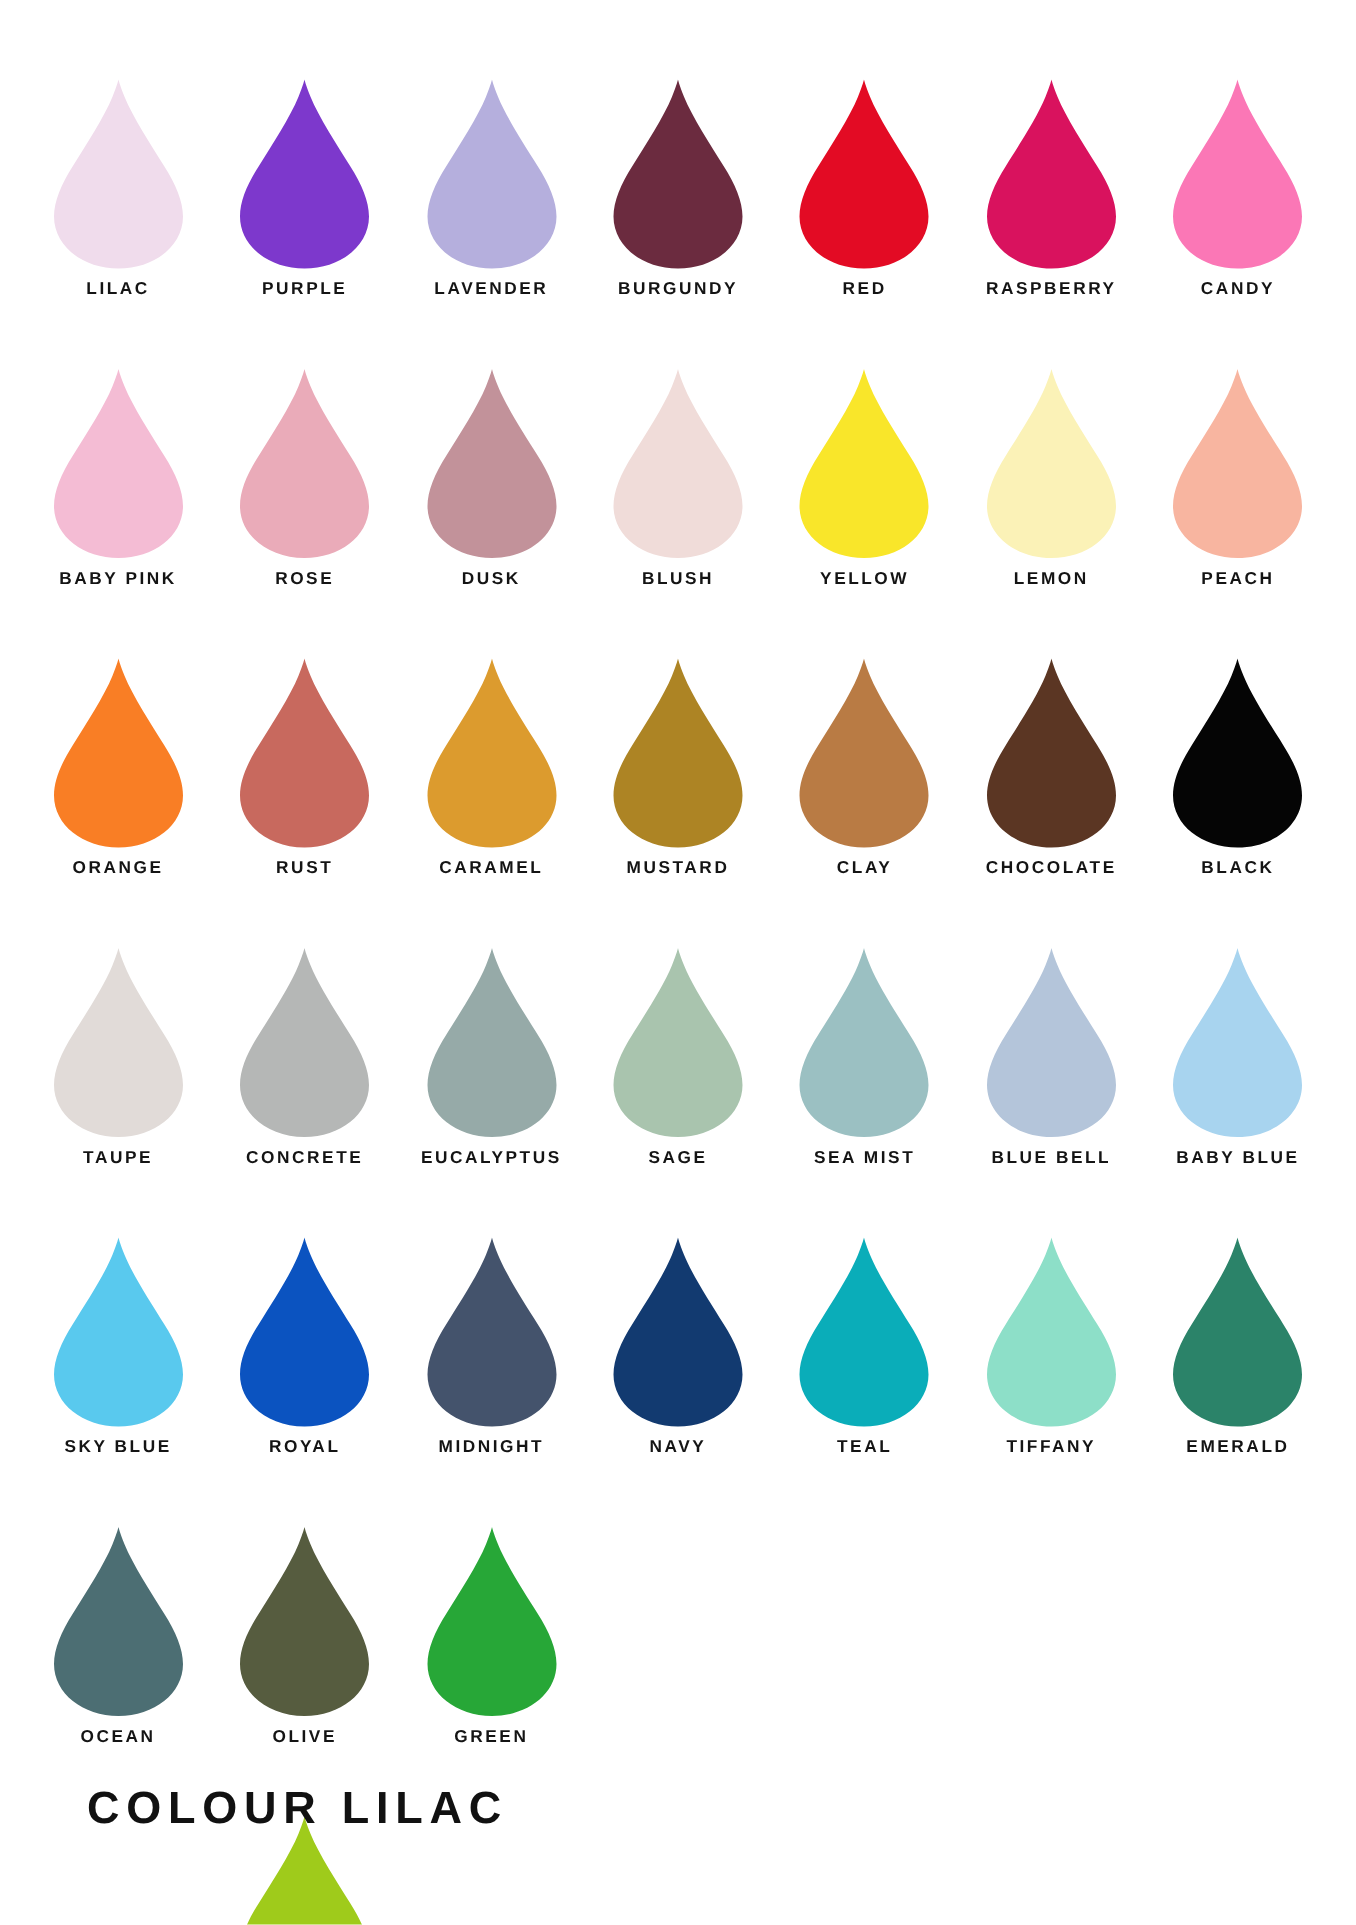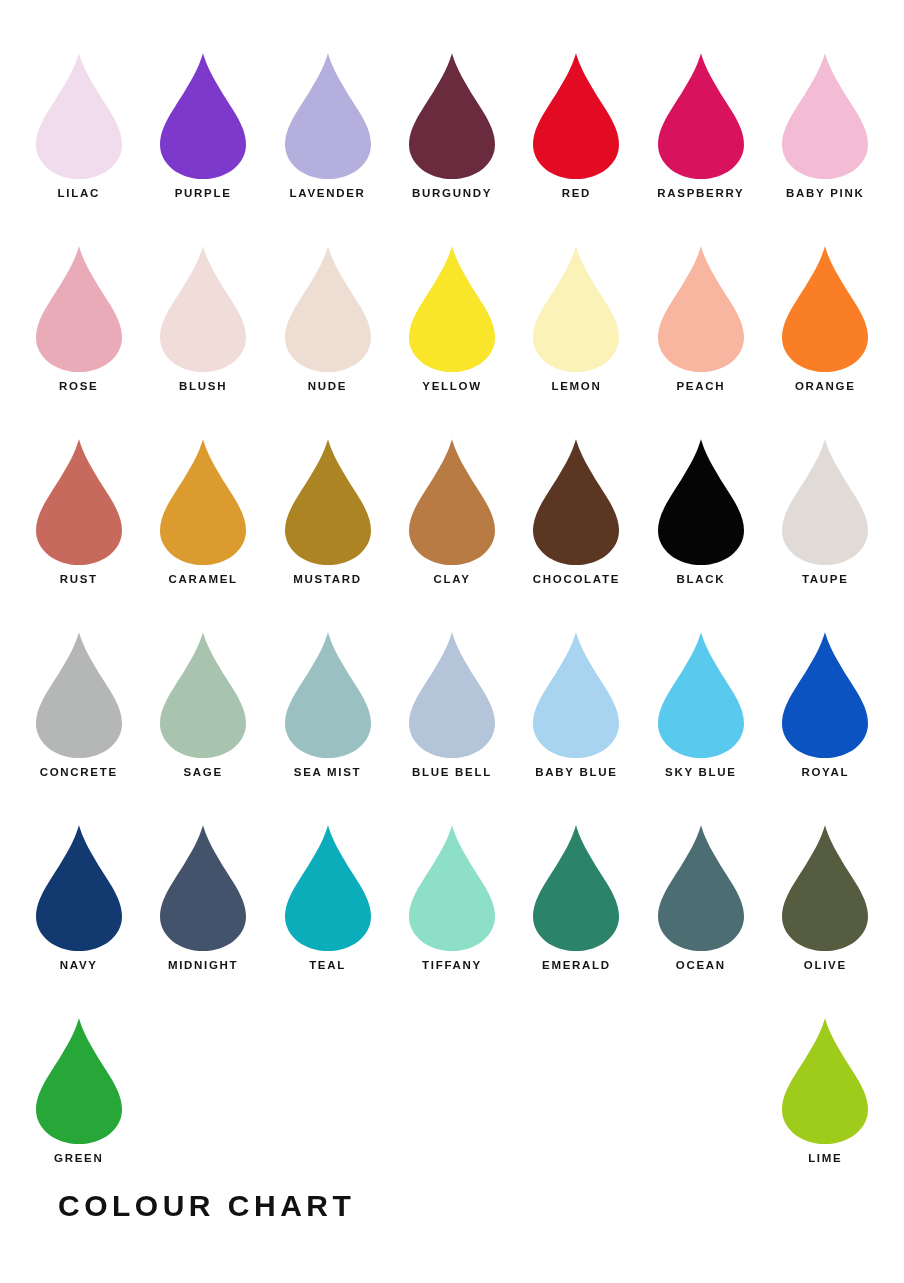--- a/index.html
+++ b/index.html
@@ -135,52 +135,60 @@
         <div class="drop">
           <svg viewBox="0 0 88 128" xmlns="http://www.w3.org/2000/svg">
             <path d="M44 1 C44 1 43.2 4.5 40 12.5 C34.5 26 22.5 44.5 13.6 58.6 C5.8 71 1 81.9 1 92.4 C1 112.1 20.2 127 44 127 C67.8 127 87 112.1 87 92.4 C87 81.9 82.2 71 74.4 58.6 C65.5 44.5 53.5 26 48 12.5 C44.8 4.5 44 1 44 1 Z" fill="#d9125e"></path>
           </svg>
         </div>
         <div class="swatch-label">RASPBERRY</div>
       </div>
       <div class="swatch-cell">
         <div class="drop">
           <svg viewBox="0 0 88 128" xmlns="http://www.w3.org/2000/svg">
+            <path d="M44 1 C44 1 43.2 4.5 40 12.5 C34.5 26 22.5 44.5 13.6 58.6 C5.8 71 1 81.9 1 92.4 C1 112.1 20.2 127 44 127 C67.8 127 87 112.1 87 92.4 C87 81.9 82.2 71 74.4 58.6 C65.5 44.5 53.5 26 48 12.5 C44.8 4.5 44 1 44 1 Z" fill="#fb77b6"></path>
+          </svg>
+        </div>
+        <div class="swatch-label">CANDY</div>
+      </div>
+      <div class="swatch-cell">
+        <div class="drop">
+          <svg viewBox="0 0 88 128" xmlns="http://www.w3.org/2000/svg">
             <path d="M44 1 C44 1 43.2 4.5 40 12.5 C34.5 26 22.5 44.5 13.6 58.6 C5.8 71 1 81.9 1 92.4 C1 112.1 20.2 127 44 127 C67.8 127 87 112.1 87 92.4 C87 81.9 82.2 71 74.4 58.6 C65.5 44.5 53.5 26 48 12.5 C44.8 4.5 44 1 44 1 Z" fill="#f4bcd4"></path>
           </svg>
         </div>
         <div class="swatch-label">BABY PINK</div>
       </div>
       <div class="swatch-cell">
         <div class="drop">
           <svg viewBox="0 0 88 128" xmlns="http://www.w3.org/2000/svg">
             <path d="M44 1 C44 1 43.2 4.5 40 12.5 C34.5 26 22.5 44.5 13.6 58.6 C5.8 71 1 81.9 1 92.4 C1 112.1 20.2 127 44 127 C67.8 127 87 112.1 87 92.4 C87 81.9 82.2 71 74.4 58.6 C65.5 44.5 53.5 26 48 12.5 C44.8 4.5 44 1 44 1 Z" fill="#eaabb9"></path>
           </svg>
         </div>
         <div class="swatch-label">ROSE</div>
       </div>
       <div class="swatch-cell">
         <div class="drop">
           <svg viewBox="0 0 88 128" xmlns="http://www.w3.org/2000/svg">
+            <path d="M44 1 C44 1 43.2 4.5 40 12.5 C34.5 26 22.5 44.5 13.6 58.6 C5.8 71 1 81.9 1 92.4 C1 112.1 20.2 127 44 127 C67.8 127 87 112.1 87 92.4 C87 81.9 82.2 71 74.4 58.6 C65.5 44.5 53.5 26 48 12.5 C44.8 4.5 44 1 44 1 Z" fill="#c2929a"></path>
+          </svg>
+        </div>
+        <div class="swatch-label">DUSK</div>
+      </div>
+      <div class="swatch-cell">
+        <div class="drop">
+          <svg viewBox="0 0 88 128" xmlns="http://www.w3.org/2000/svg">
             <path d="M44 1 C44 1 43.2 4.5 40 12.5 C34.5 26 22.5 44.5 13.6 58.6 C5.8 71 1 81.9 1 92.4 C1 112.1 20.2 127 44 127 C67.8 127 87 112.1 87 92.4 C87 81.9 82.2 71 74.4 58.6 C65.5 44.5 53.5 26 48 12.5 C44.8 4.5 44 1 44 1 Z" fill="#f0dcd9"></path>
           </svg>
         </div>
         <div class="swatch-label">BLUSH</div>
       </div>
       <div class="swatch-cell">
         <div class="drop">
           <svg viewBox="0 0 88 128" xmlns="http://www.w3.org/2000/svg">
-            <path d="M44 1 C44 1 43.2 4.5 40 12.5 C34.5 26 22.5 44.5 13.6 58.6 C5.8 71 1 81.9 1 92.4 C1 112.1 20.2 127 44 127 C67.8 127 87 112.1 87 92.4 C87 81.9 82.2 71 74.4 58.6 C65.5 44.5 53.5 26 48 12.5 C44.8 4.5 44 1 44 1 Z" fill="#eeddd3"></path>
-          </svg>
-        </div>
-        <div class="swatch-label">NUDE</div>
-      </div>
-      <div class="swatch-cell">
-        <div class="drop">
-          <svg viewBox="0 0 88 128" xmlns="http://www.w3.org/2000/svg">
             <path d="M44 1 C44 1 43.2 4.5 40 12.5 C34.5 26 22.5 44.5 13.6 58.6 C5.8 71 1 81.9 1 92.4 C1 112.1 20.2 127 44 127 C67.8 127 87 112.1 87 92.4 C87 81.9 82.2 71 74.4 58.6 C65.5 44.5 53.5 26 48 12.5 C44.8 4.5 44 1 44 1 Z" fill="#f9e62a"></path>
           </svg>
         </div>
         <div class="swatch-label">YELLOW</div>
       </div>
       <div class="swatch-cell">
         <div class="drop">
           <svg viewBox="0 0 88 128" xmlns="http://www.w3.org/2000/svg">
             <path d="M44 1 C44 1 43.2 4.5 40 12.5 C34.5 26 22.5 44.5 13.6 58.6 C5.8 71 1 81.9 1 92.4 C1 112.1 20.2 127 44 127 C67.8 127 87 112.1 87 92.4 C87 81.9 82.2 71 74.4 58.6 C65.5 44.5 53.5 26 48 12.5 C44.8 4.5 44 1 44 1 Z" fill="#fbf2b7"></path>
           </svg>
@@ -263,20 +271,28 @@
         <div class="drop">
           <svg viewBox="0 0 88 128" xmlns="http://www.w3.org/2000/svg">
             <path d="M44 1 C44 1 43.2 4.5 40 12.5 C34.5 26 22.5 44.5 13.6 58.6 C5.8 71 1 81.9 1 92.4 C1 112.1 20.2 127 44 127 C67.8 127 87 112.1 87 92.4 C87 81.9 82.2 71 74.4 58.6 C65.5 44.5 53.5 26 48 12.5 C44.8 4.5 44 1 44 1 Z" fill="#b5b7b6"></path>
           </svg>
         </div>
         <div class="swatch-label">CONCRETE</div>
       </div>
       <div class="swatch-cell">
         <div class="drop">
           <svg viewBox="0 0 88 128" xmlns="http://www.w3.org/2000/svg">
+            <path d="M44 1 C44 1 43.2 4.5 40 12.5 C34.5 26 22.5 44.5 13.6 58.6 C5.8 71 1 81.9 1 92.4 C1 112.1 20.2 127 44 127 C67.8 127 87 112.1 87 92.4 C87 81.9 82.2 71 74.4 58.6 C65.5 44.5 53.5 26 48 12.5 C44.8 4.5 44 1 44 1 Z" fill="#96aaa8"></path>
+          </svg>
+        </div>
+        <div class="swatch-label">EUCALYPTUS</div>
+      </div>
+      <div class="swatch-cell">
+        <div class="drop">
+          <svg viewBox="0 0 88 128" xmlns="http://www.w3.org/2000/svg">
             <path d="M44 1 C44 1 43.2 4.5 40 12.5 C34.5 26 22.5 44.5 13.6 58.6 C5.8 71 1 81.9 1 92.4 C1 112.1 20.2 127 44 127 C67.8 127 87 112.1 87 92.4 C87 81.9 82.2 71 74.4 58.6 C65.5 44.5 53.5 26 48 12.5 C44.8 4.5 44 1 44 1 Z" fill="#a9c4ae"></path>
           </svg>
         </div>
         <div class="swatch-label">SAGE</div>
       </div>
       <div class="swatch-cell">
         <div class="drop">
           <svg viewBox="0 0 88 128" xmlns="http://www.w3.org/2000/svg">
             <path d="M44 1 C44 1 43.2 4.5 40 12.5 C34.5 26 22.5 44.5 13.6 58.6 C5.8 71 1 81.9 1 92.4 C1 112.1 20.2 127 44 127 C67.8 127 87 112.1 87 92.4 C87 81.9 82.2 71 74.4 58.6 C65.5 44.5 53.5 26 48 12.5 C44.8 4.5 44 1 44 1 Z" fill="#9bc0c2"></path>
           </svg>
@@ -311,36 +327,36 @@
         <div class="drop">
           <svg viewBox="0 0 88 128" xmlns="http://www.w3.org/2000/svg">
             <path d="M44 1 C44 1 43.2 4.5 40 12.5 C34.5 26 22.5 44.5 13.6 58.6 C5.8 71 1 81.9 1 92.4 C1 112.1 20.2 127 44 127 C67.8 127 87 112.1 87 92.4 C87 81.9 82.2 71 74.4 58.6 C65.5 44.5 53.5 26 48 12.5 C44.8 4.5 44 1 44 1 Z" fill="#0b53c0"></path>
           </svg>
         </div>
         <div class="swatch-label">ROYAL</div>
       </div>
       <div class="swatch-cell">
         <div class="drop">
           <svg viewBox="0 0 88 128" xmlns="http://www.w3.org/2000/svg">
+            <path d="M44 1 C44 1 43.2 4.5 40 12.5 C34.5 26 22.5 44.5 13.6 58.6 C5.8 71 1 81.9 1 92.4 C1 112.1 20.2 127 44 127 C67.8 127 87 112.1 87 92.4 C87 81.9 82.2 71 74.4 58.6 C65.5 44.5 53.5 26 48 12.5 C44.8 4.5 44 1 44 1 Z" fill="#44536c"></path>
+          </svg>
+        </div>
+        <div class="swatch-label">MIDNIGHT</div>
+      </div>
+      <div class="swatch-cell">
+        <div class="drop">
+          <svg viewBox="0 0 88 128" xmlns="http://www.w3.org/2000/svg">
             <path d="M44 1 C44 1 43.2 4.5 40 12.5 C34.5 26 22.5 44.5 13.6 58.6 C5.8 71 1 81.9 1 92.4 C1 112.1 20.2 127 44 127 C67.8 127 87 112.1 87 92.4 C87 81.9 82.2 71 74.4 58.6 C65.5 44.5 53.5 26 48 12.5 C44.8 4.5 44 1 44 1 Z" fill="#123a70"></path>
           </svg>
         </div>
         <div class="swatch-label">NAVY</div>
       </div>
       <div class="swatch-cell">
         <div class="drop">
           <svg viewBox="0 0 88 128" xmlns="http://www.w3.org/2000/svg">
-            <path d="M44 1 C44 1 43.2 4.5 40 12.5 C34.5 26 22.5 44.5 13.6 58.6 C5.8 71 1 81.9 1 92.4 C1 112.1 20.2 127 44 127 C67.8 127 87 112.1 87 92.4 C87 81.9 82.2 71 74.4 58.6 C65.5 44.5 53.5 26 48 12.5 C44.8 4.5 44 1 44 1 Z" fill="#44536c"></path>
-          </svg>
-        </div>
-        <div class="swatch-label">MIDNIGHT</div>
-      </div>
-      <div class="swatch-cell">
-        <div class="drop">
-          <svg viewBox="0 0 88 128" xmlns="http://www.w3.org/2000/svg">
             <path d="M44 1 C44 1 43.2 4.5 40 12.5 C34.5 26 22.5 44.5 13.6 58.6 C5.8 71 1 81.9 1 92.4 C1 112.1 20.2 127 44 127 C67.8 127 87 112.1 87 92.4 C87 81.9 82.2 71 74.4 58.6 C65.5 44.5 53.5 26 48 12.5 C44.8 4.5 44 1 44 1 Z" fill="#0aadb9"></path>
           </svg>
         </div>
         <div class="swatch-label">TEAL</div>
       </div>
       <div class="swatch-cell">
         <div class="drop">
           <svg viewBox="0 0 88 128" xmlns="http://www.w3.org/2000/svg">
             <path d="M44 1 C44 1 43.2 4.5 40 12.5 C34.5 26 22.5 44.5 13.6 58.6 C5.8 71 1 81.9 1 92.4 C1 112.1 20.2 127 44 127 C67.8 127 87 112.1 87 92.4 C87 81.9 82.2 71 74.4 58.6 C65.5 44.5 53.5 26 48 12.5 C44.8 4.5 44 1 44 1 Z" fill="#8ddfc8"></path>
           </svg>
@@ -422,15 +438,15 @@
       <div class="swatch-cell">
         <div class="drop">
           <svg viewBox="0 0 88 128" xmlns="http://www.w3.org/2000/svg">
             <path d="M44 1 C44 1 43.2 4.5 40 12.5 C34.5 26 22.5 44.5 13.6 58.6 C5.8 71 1 81.9 1 92.4 C1 112.1 20.2 127 44 127 C67.8 127 87 112.1 87 92.4 C87 81.9 82.2 71 74.4 58.6 C65.5 44.5 53.5 26 48 12.5 C44.8 4.5 44 1 44 1 Z" fill="#9fcb1b"></path>
           </svg>
         </div>
         <div class="swatch-label">LIME</div>
       </div>
     </div>
 
-  <div class="chart-title">COLOUR CHART</div>
+  <div class="chart-title">COLOUR LILAC</div>
 
 </div>
 
 </body></html>

